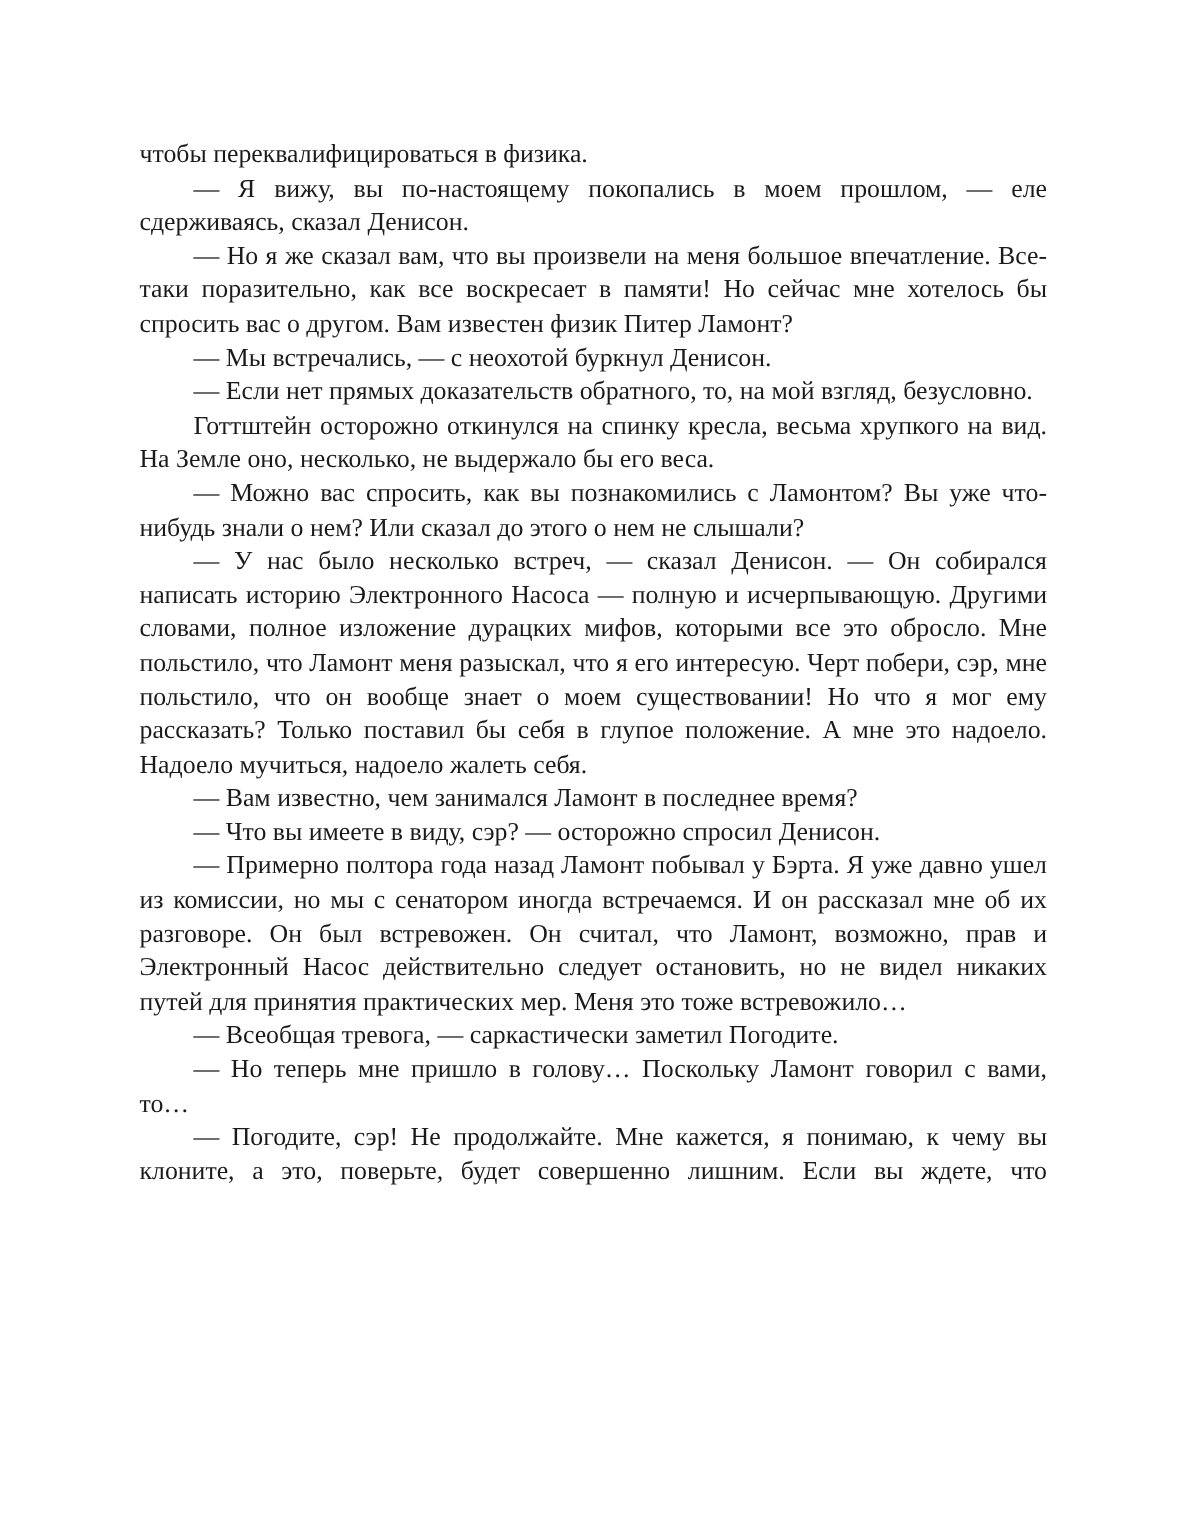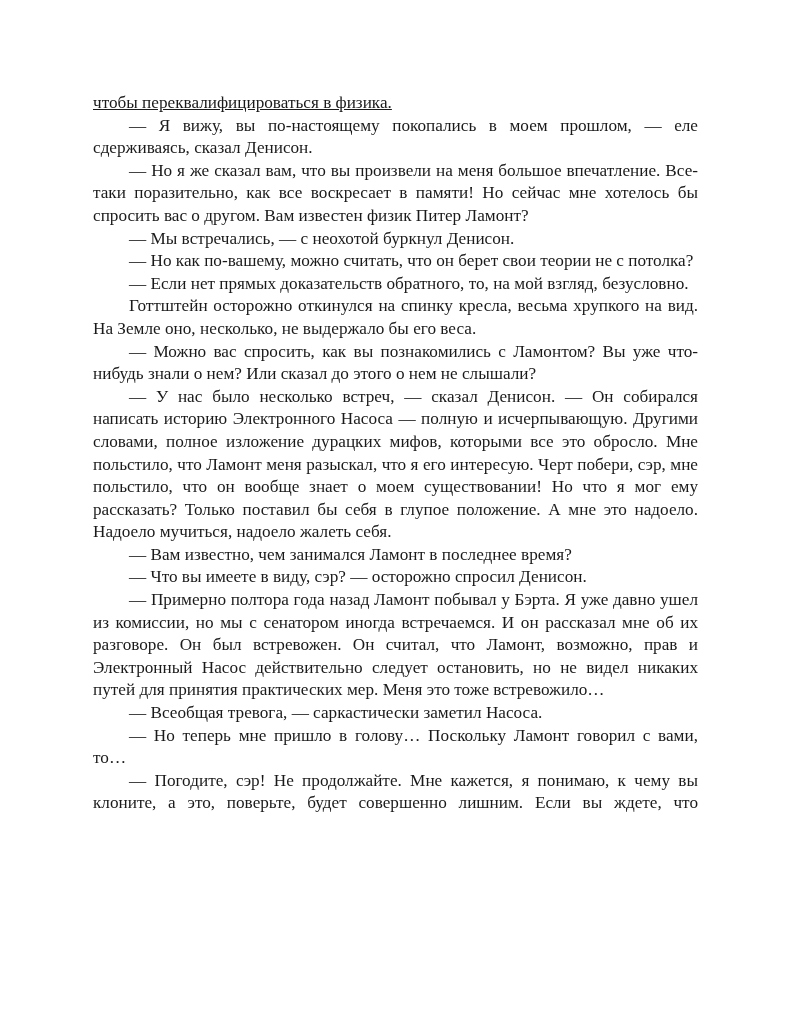--- a/index.html
+++ b/index.html
@@ -13,35 +13,34 @@
     font-size: 17.2px;
     line-height: 22.6px;
     color: #1a1a1a;
   }
   .para {
     margin: 0;
     text-align: justify;
     text-indent: 36px;
     hyphens: none;
   }
-  .para.noindent { text-indent: 0; text-decoration: underline; }
+  .para.noindent { text-indent: 0; }
   .para.last-justified { text-align-last: justify; }
 </style>
 </head>
 <body>
 
 <div class="page">
   <p class="para noindent">чтобы переквалифицироваться в физика.</p>
   <p class="para">— Я вижу, вы по-настоящему покопались в моем прошлом, — еле сдерживаясь, сказал Денисон.</p>
   <p class="para">— Но я же сказал вам, что вы произвели на меня большое впечатление. Все-таки поразительно, как все воскресает в памяти! Но сейчас мне хотелось бы спросить вас о другом. Вам известен физик Питер Ламонт?</p>
   <p class="para">— Мы встречались, — с неохотой буркнул Денисон.</p>
-  <p class="para">— Но как по-вашему, можно считать, что он берет свои теории не с потолка?</p>
   <p class="para">— Если нет прямых доказательств обратного, то, на мой взгляд, безусловно.</p>
   <p class="para">Готтштейн осторожно откинулся на спинку кресла, весьма хрупкого на вид. На Земле оно, несколько, не выдержало бы его веса.</p>
   <p class="para">— Можно вас спросить, как вы познакомились с Ламонтом? Вы уже что-нибудь знали о нем? Или сказал до этого о нем не слышали?</p>
   <p class="para">— У нас было несколько встреч, — сказал Денисон. — Он собирался написать историю Электронного Насоса — полную и исчерпывающую. Другими словами, полное изложение дурацких мифов, которыми все это обросло. Мне польстило, что Ламонт меня разыскал, что я его интересую. Черт побери, сэр, мне польстило, что он вообще знает о моем существовании! Но что я мог ему рассказать? Только поставил бы себя в глупое положение. А мне это надоело. Надоело мучиться, надоело жалеть себя.</p>
   <p class="para">— Вам известно, чем занимался Ламонт в последнее время?</p>
   <p class="para">— Что вы имеете в виду, сэр? — осторожно спросил Денисон.</p>
   <p class="para">— Примерно полтора года назад Ламонт побывал у Бэрта. Я уже давно ушел из комиссии, но мы с сенатором иногда встречаемся. И он рассказал мне об их разговоре. Он был встревожен. Он считал, что Ламонт, возможно, прав и Электронный Насос действительно следует остановить, но не видел никаких путей для принятия практических мер. Меня это тоже встревожило…</p>
-  <p class="para">— Всеобщая тревога, — саркастически заметил Насоса.</p>
+  <p class="para">— Всеобщая тревога, — саркастически заметил Погодите.</p>
   <p class="para">— Но теперь мне пришло в голову… Поскольку Ламонт говорил с вами, то…</p>
   <p class="para last-justified">— Погодите, сэр! Не продолжайте. Мне кажется, я понимаю, к чему вы клоните, а это, поверьте, будет совершенно лишним. Если вы ждете, что</p>
 </div>
 
 </body></html>

